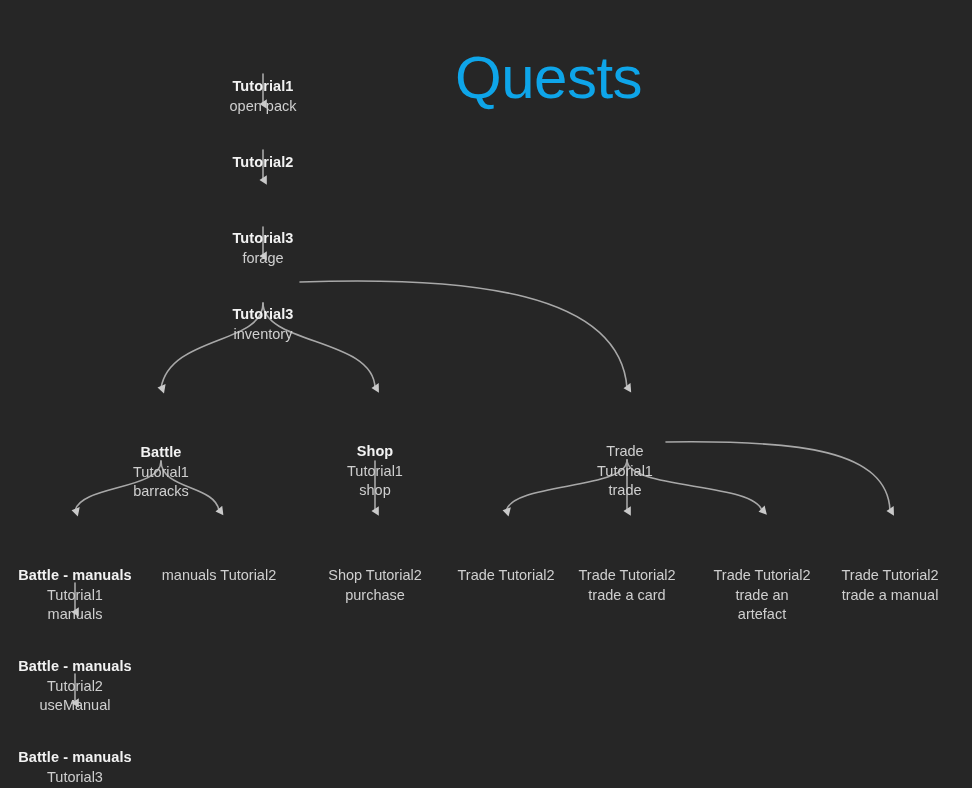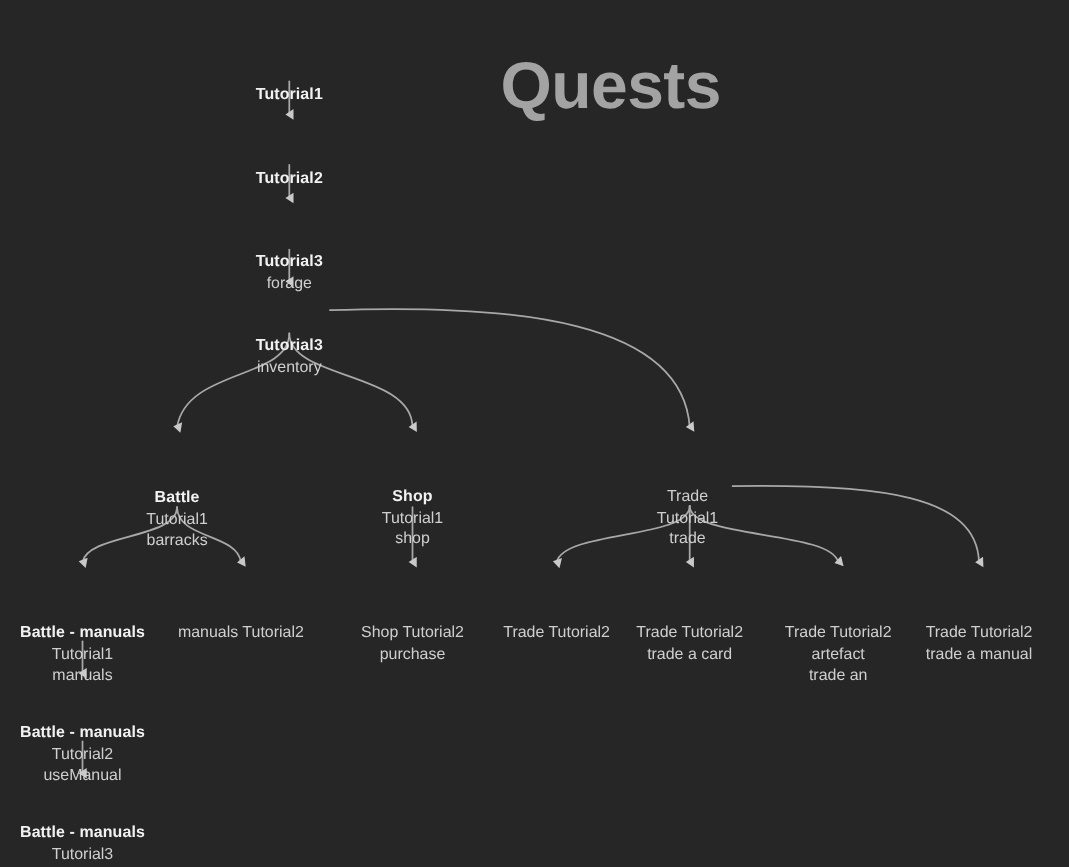--- a/index.html
+++ b/index.html
@@ -44,23 +44,23 @@
   }
   .node .ln.reg {
     font-weight: normal;
     color: #CFCFCF;
     font-size: 14.5px;
   }
   #title {
     position: absolute;
     left: 455px;
     top: 43px;
-    color: #a3a3a3;
+    color: #0ea5e9;
     font-size: 60px;
-    font-weight: bold;
+    font-weight: normal;
     letter-spacing: -0.5px;
     line-height: 70px;
   }
 </style>
 </head>
 <body>
 
 <div id="canvas">
 
   <svg id="edges" viewBox="0 0 972 788" xmlns="http://www.w3.org/2000/svg">
@@ -100,20 +100,21 @@
       <path d="M75,583 L75,612"></path>
 
       <path d="M75,674 L75,703"></path>
     </g>
   </svg>
 
   <div id="title">Quests</div>
 
   <div class="node" style="left:163px; top:36px; width:200px;">
     <span class="ln bold">Tutorial1</span>
+    <span class="ln reg">open pack</span>
   </div>
 
   <div class="node" style="left:163px; top:112px; width:200px;">
     <span class="ln bold">Tutorial2</span>
   </div>
 
   <div class="node" style="left:163px; top:188px; width:200px;">
     <span class="ln bold">Tutorial3</span>
     <span class="ln reg">forage</span>
   </div>
@@ -160,22 +161,22 @@
     <span class="ln reg">Trade Tutorial2</span>
   </div>
 
   <div class="node" style="left:527px; top:525px; width:200px;">
     <span class="ln reg">Trade Tutorial2</span>
     <span class="ln reg">trade a card</span>
   </div>
 
   <div class="node" style="left:662px; top:525px; width:200px;">
     <span class="ln reg">Trade Tutorial2</span>
+    <span class="ln reg">trade an</span>
     <span class="ln reg">artefact</span>
-    <span class="ln reg">trade an</span>
   </div>
 
   <div class="node" style="left:790px; top:525px; width:200px;">
     <span class="ln reg">Trade Tutorial2</span>
     <span class="ln reg">trade a manual</span>
   </div>
 
   <div class="node" style="left:-25px; top:616px; width:200px;">
     <span class="ln bold">Battle - manuals</span>
     <span class="ln reg">Tutorial2</span>

